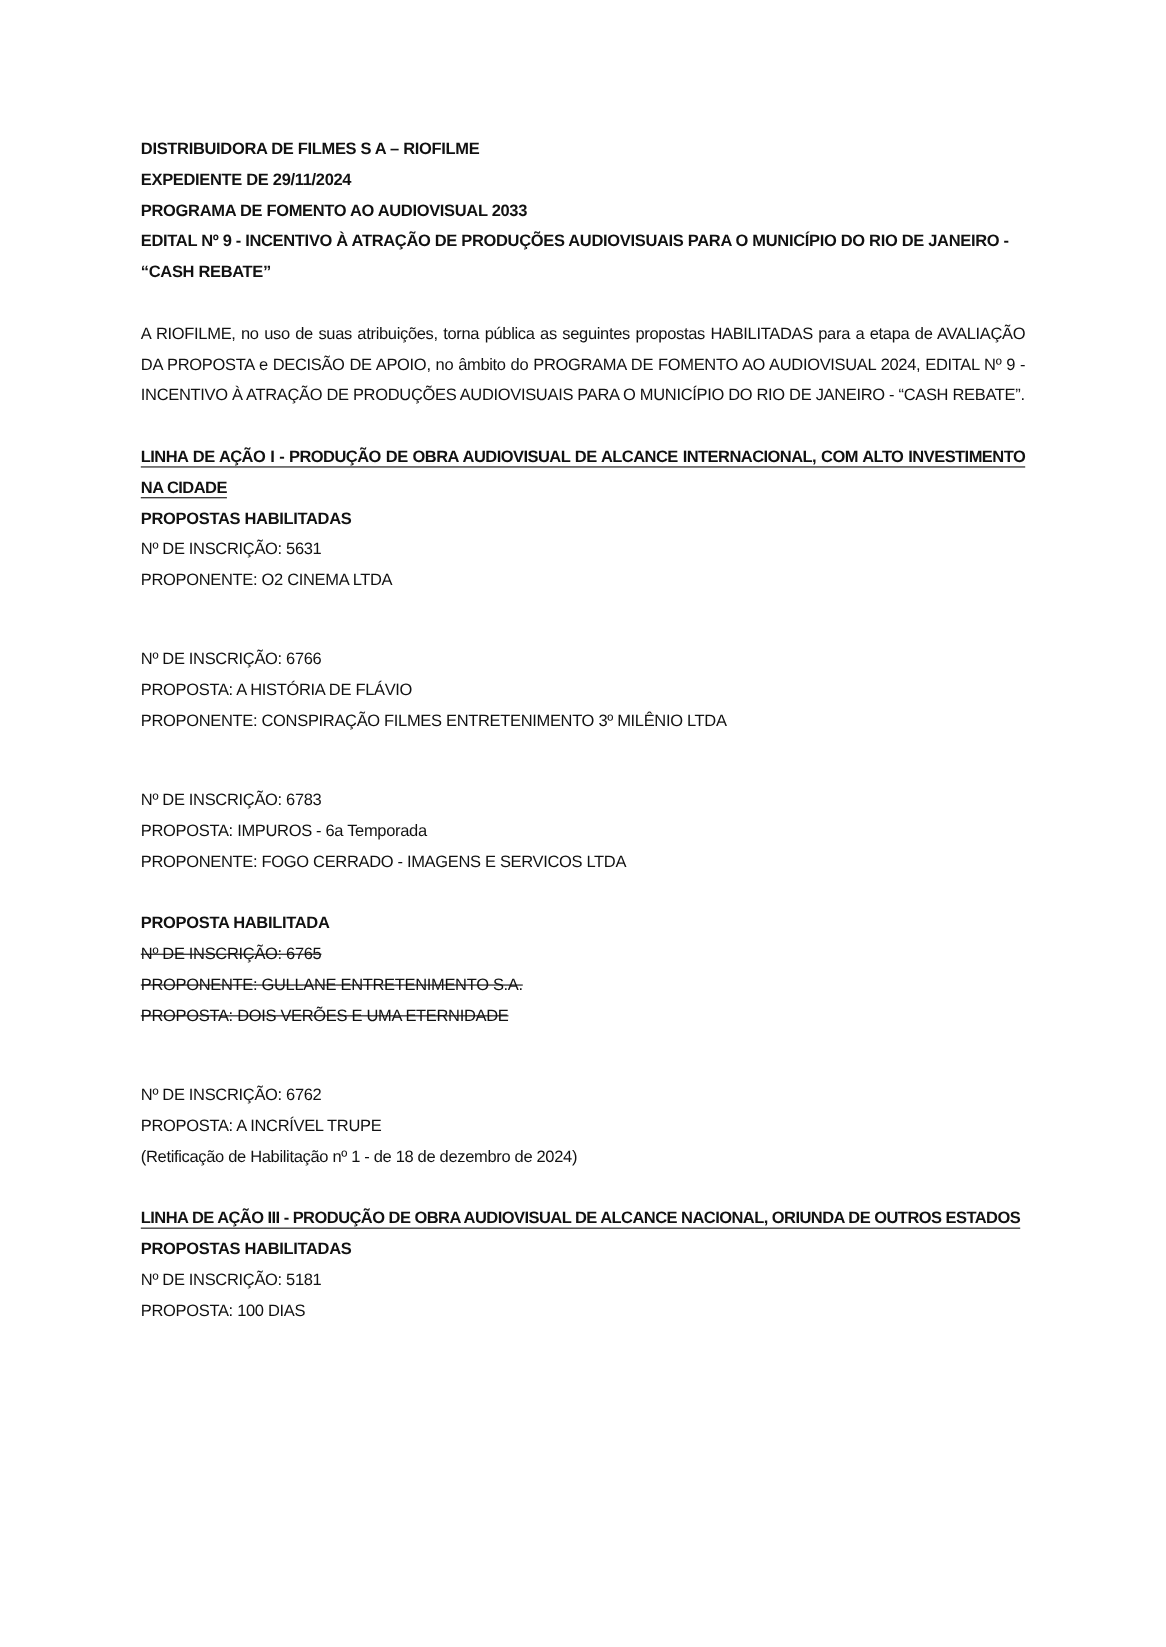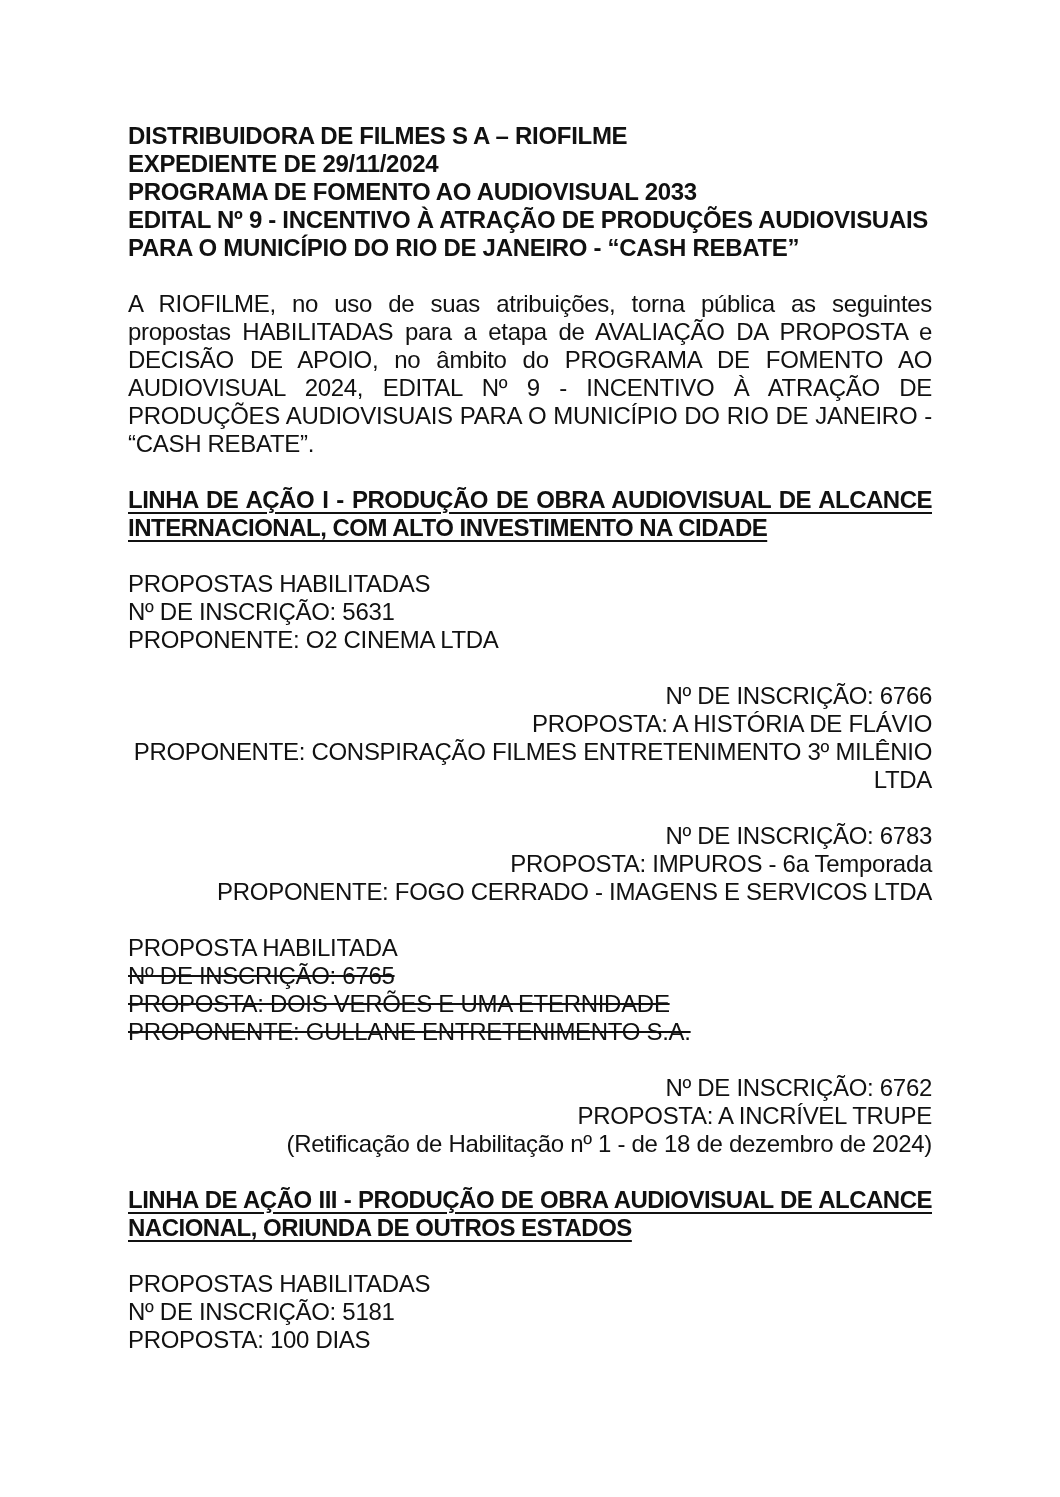--- a/index.html
+++ b/index.html
@@ -3,34 +3,34 @@
 <meta charset="utf-8">
 <style>
   * { box-sizing: border-box; }
   html, body { margin: 0; padding: 0; background: #ffffff; }
   .page {
     width: 1060px;
     min-height: 1497px;
     background: #ffffff;
     color: #111111;
     font-family: "Liberation Sans", sans-serif;
-    font-size: 24px;
+    font-size: 15px;
     line-height: 28px;
     letter-spacing: -0.3px;
     padding: 122px 128px 60px 128px;
   }
   p { margin: 0; }
   .bold { font-weight: bold; }
   .justify { text-align: justify; }
   .struck p { text-decoration: line-through; }
   .intro { margin-top: 28px; }
   .section { margin-top: 28px; }
   .section-heading { font-weight: bold; text-decoration: underline; text-underline-offset: 4px; text-align: justify; letter-spacing: -0.5px; }
-  .subheading { font-weight: normal; margin-top: 28px; }
-  .entry + .entry { margin-top: 28px; text-align: right; }
+  .subheading { font-weight: bold; }
+  .entry + .entry { margin-top: 44px; }
 </style>
 </head>
 <body>
 
 <div class="page">
 
   <header>
     <p class="bold">DISTRIBUIDORA DE FILMES S A – RIOFILME</p>
     <p class="bold">EXPEDIENTE DE 29/11/2024</p>
     <p class="bold">PROGRAMA DE FOMENTO AO AUDIOVISUAL 2033</p>
@@ -59,22 +59,22 @@
       <p>PROPOSTA: IMPUROS - 6a Temporada</p>
       <p>PROPONENTE: FOGO CERRADO - IMAGENS E SERVICOS LTDA</p>
     </div>
   </section>
 
   <section class="section">
     <p class="subheading">PROPOSTA HABILITADA</p>
 
     <div class="entry struck">
       <p>Nº DE INSCRIÇÃO: 6765</p>
+      <p>PROPONENTE: GULLANE ENTRETENIMENTO S.A.</p>
       <p>PROPOSTA: DOIS VERÕES E UMA ETERNIDADE</p>
-      <p>PROPONENTE: GULLANE ENTRETENIMENTO S.A.</p>
     </div>
 
     <div class="entry">
       <p>Nº DE INSCRIÇÃO: 6762</p>
       <p>PROPOSTA: A INCRÍVEL TRUPE</p>
       <p>(Retificação de Habilitação nº 1 -  de 18 de dezembro de 2024)</p>
     </div>
   </section>
 
   <section class="section">

